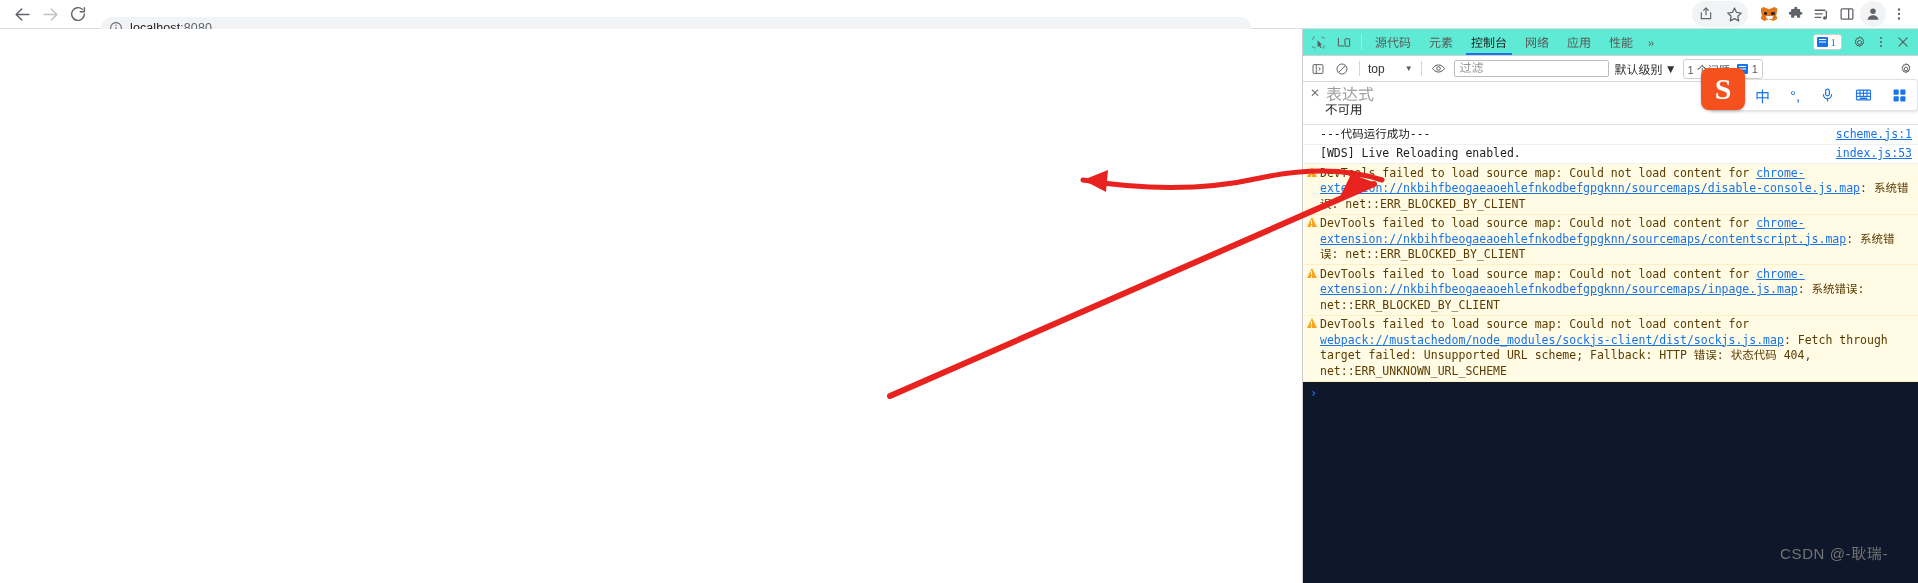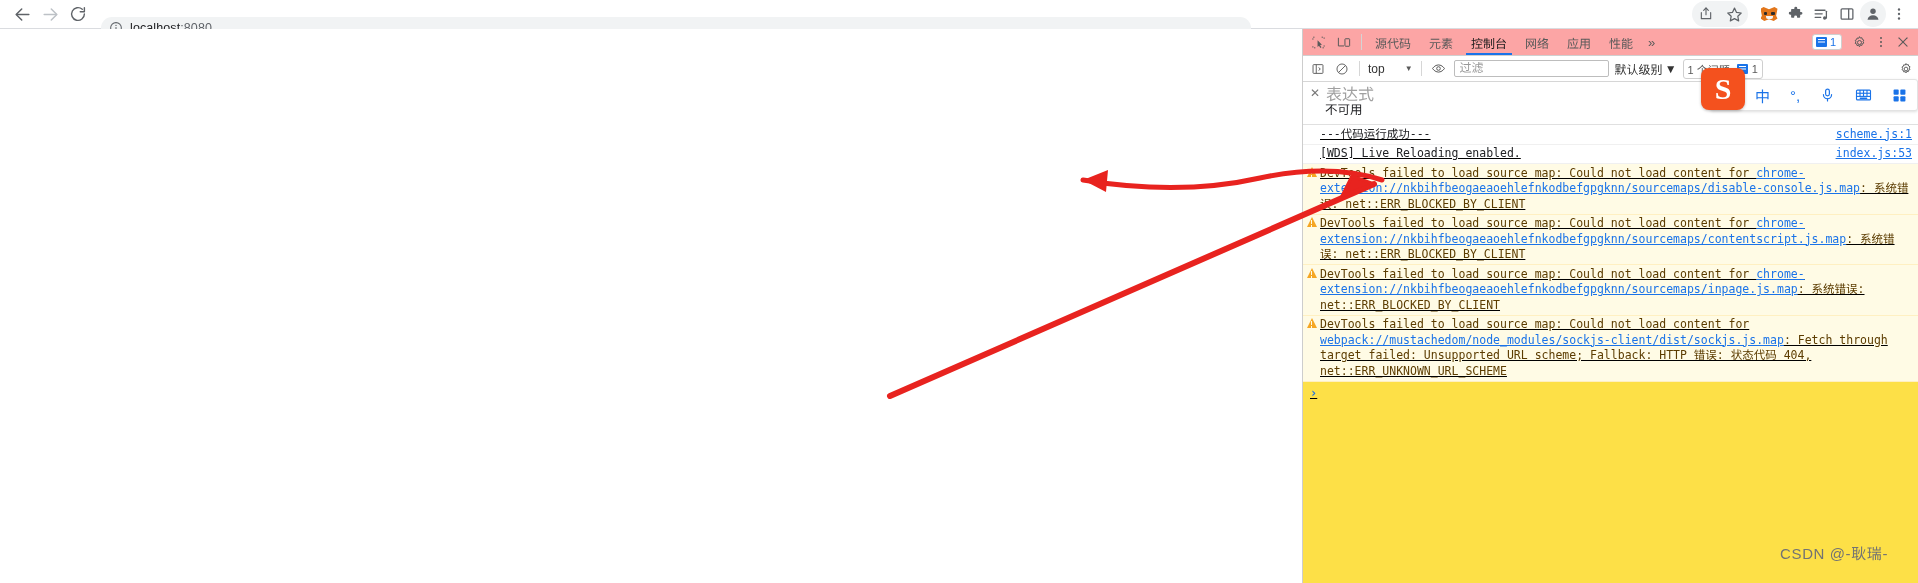--- a/index.html
+++ b/index.html
@@ -108,24 +108,25 @@
     background: #ffffff;
     border-left: 1px solid #cdcdcd;
     font-family: "Liberation Sans", "DejaVu Sans", sans-serif;
     display: flex; flex-direction: column;
   }
 
   
   .dt-tabbar {
     height: 27px;
     display: flex; align-items: stretch;
-    background: #fca5a5;
+    background: #5eead4;
     border-bottom: 1px solid #d0d0d0;
     flex: 0 0 auto;
     padding-left: 2px;
+    font-family: Liberation Serif, serif;
   }
   .dt-tool-icon {
     width: 26px;
     display:flex; align-items:center; justify-content:center;
     color:#5a5a5a;
   }
   .dt-sep {
     width: 1px; margin: 5px 4px;
     background: #d4d4d4; flex:0 0 auto;
   }
@@ -239,25 +240,24 @@
   .watch-x { color:#777; font-size:12px; line-height:1; font-weight:600;}
   .watch-label { font-size:16px; color:#a0a0a0; }
   .watch-row2 {
     padding-left:22px; font-size:12.5px; color:#202124; height:19px; line-height:19px;
   }
 
   
   .console-list {
     flex: 1 1 auto;
     overflow: hidden;
-    background:#fde047;
+    background:#0f172a;
     font-family: "DejaVu Sans Mono", "Liberation Mono", monospace;
     font-size: 11.5px;
     line-height: 15.5px;
-    text-decoration: underline;
   }
   .msg {
     display:flex;
     padding: 1.5px 0 1.5px 0;
     border-bottom:1px solid #f0f0f0;
     position:relative;
   }
   .msg.log { background:#ffffff; }
   .msg.warn { background:#fffbe5; border-bottom-color:#fff0c2; }
   .msg .gutter {

